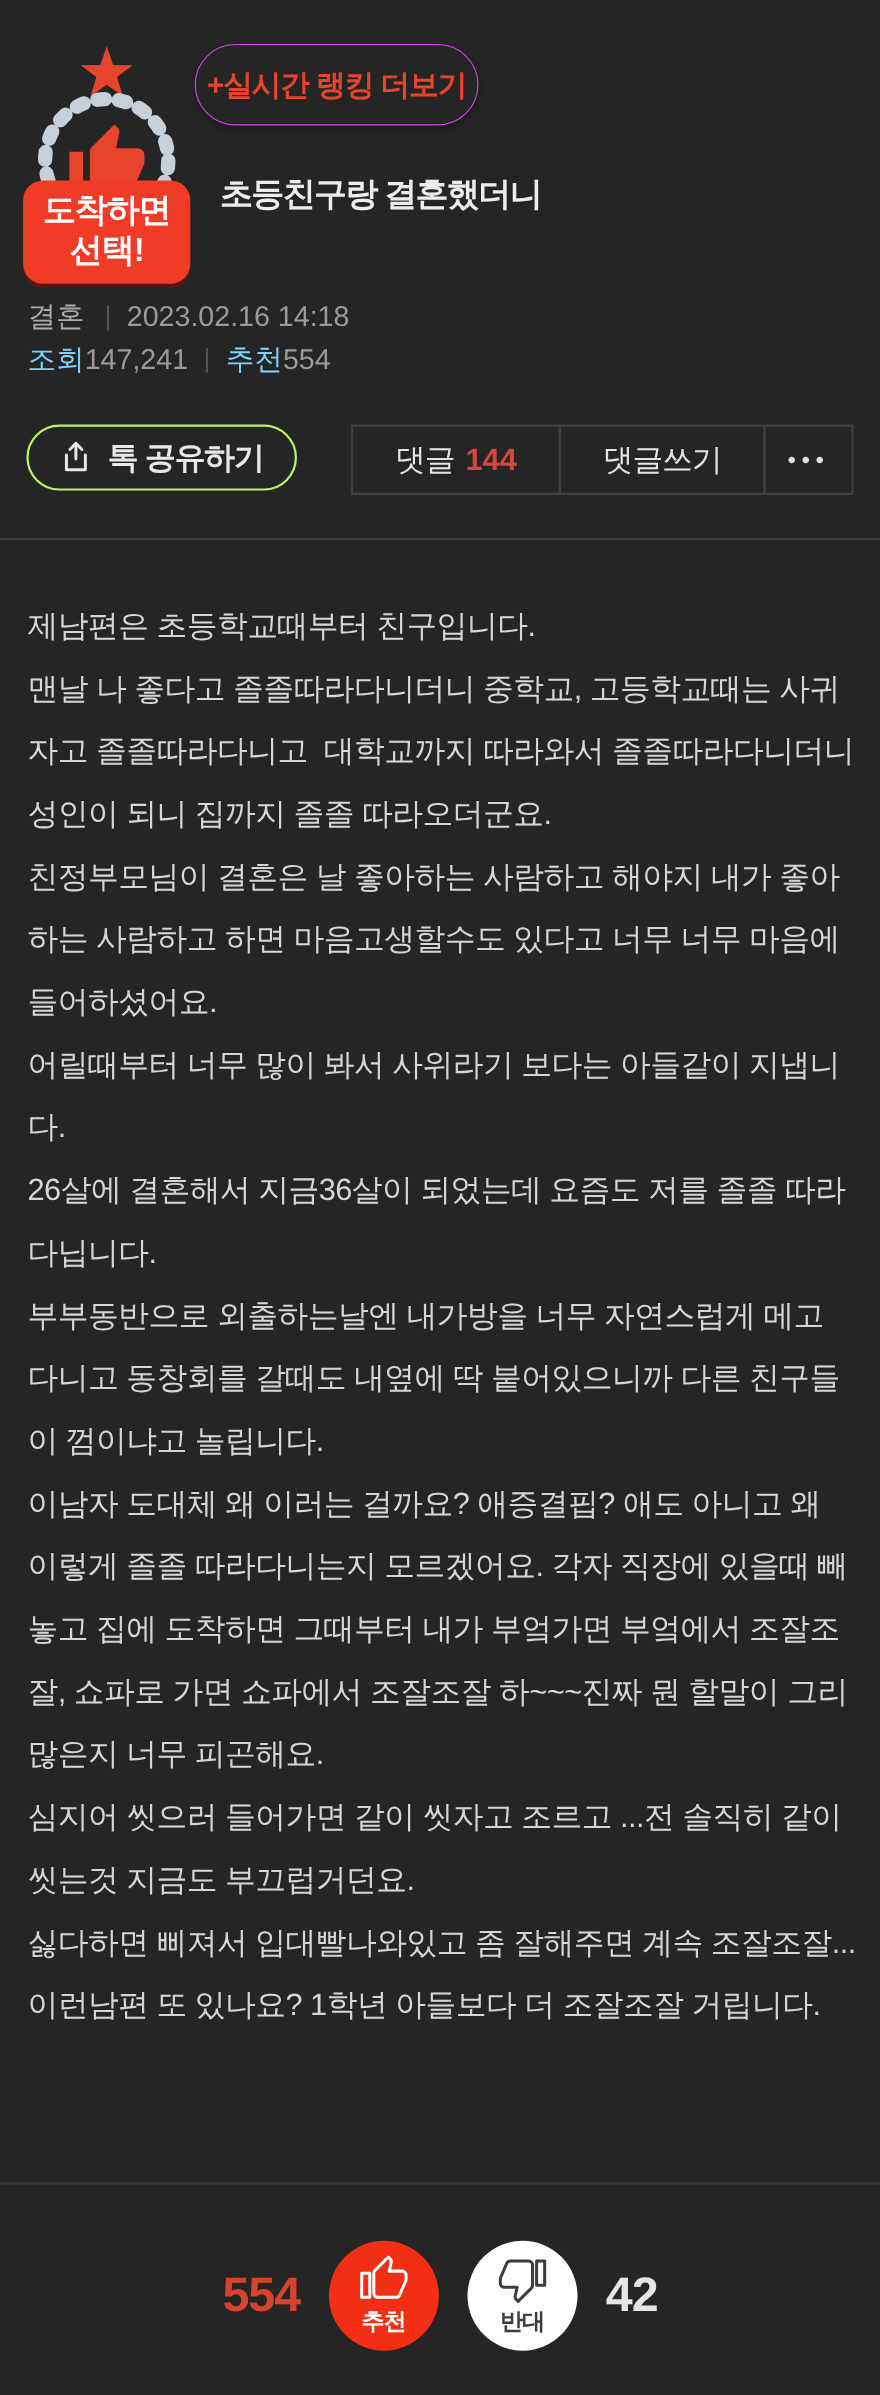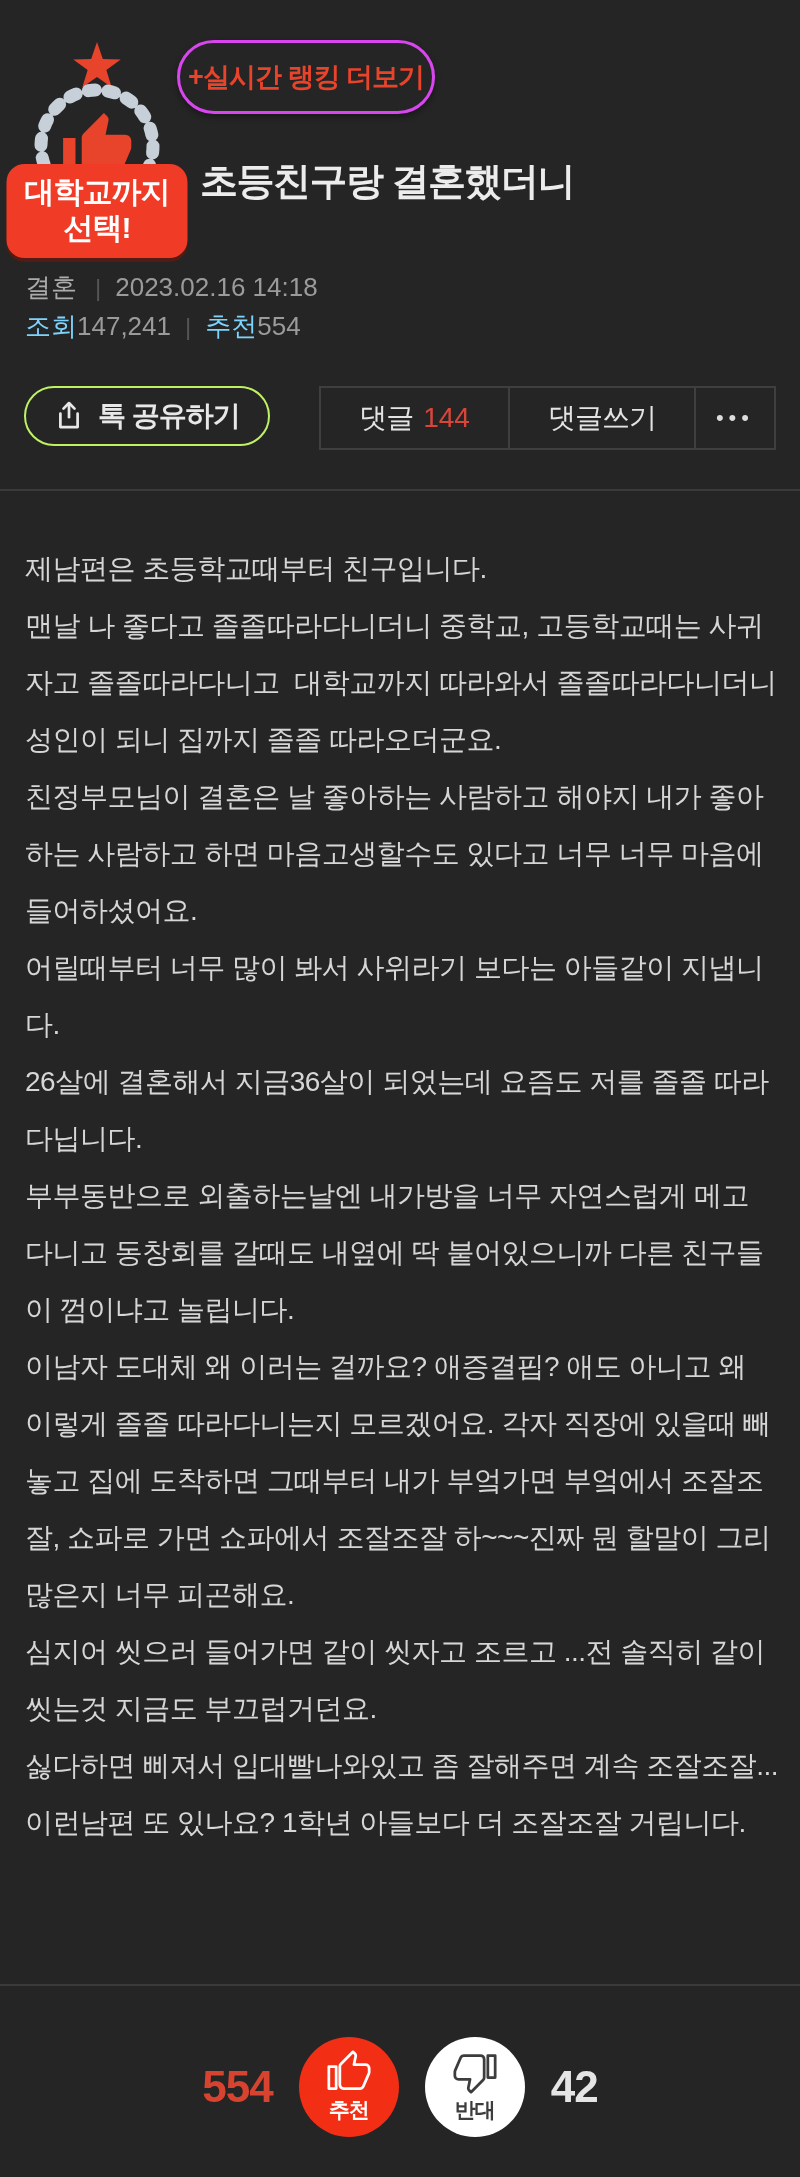--- a/index.html
+++ b/index.html
@@ -7,41 +7,41 @@
   body {
     width:800px; height:2177px; position:relative;
     font-family:"Liberation Sans","DejaVu Sans",sans-serif;
     overflow:hidden;
   }
   .page { position:absolute; inset:0; background:#252525; }
 
   
   .rank-btn {
     position:absolute; left:177px; top:40px; width:258px; height:74px;
-    background:transparent; border:3px solid #d946ef; border-radius:40px;
+    background:transparent; border:1px solid #d946ef; border-radius:40px;
     color:#e8432b; font-size:27px; font-weight:bold; letter-spacing:-1px;
     display:flex; align-items:center; justify-content:center; cursor:pointer;
     box-shadow:0 3px 6px rgba(0,0,0,.35);
   }
   .award { position:absolute; left:18px; top:40px; width:158px; height:222px; }
   .award .star { position:absolute; left:50%; top:0; transform:translateX(-50%); }
   .award .wreath { position:absolute; left:0; top:40px; }
   .choice-chip {
     position:absolute; left:50%; top:124px; transform:translateX(-50%);
     background:#f03b26; border-radius:18px; padding:10px 18px 12px;
     text-align:center; box-shadow:0 4px 0 rgba(120,20,8,.55);
     min-width:134px;
   }
   .choice-chip .l {
     display:block; color:#ffffff; font-weight:bold; font-size:30px;
     line-height:36px; letter-spacing:-1px; white-space:nowrap;
   }
   .post-title {
     position:absolute; left:200px; top:156px; width:580px;
-    color:#ececec; font-size:38px; font-weight:bold; letter-spacing:-1.5px;
+    color:#ececec; font-size:30px; font-weight:bold; letter-spacing:-1.5px;
   }
 
   
   .meta { position:absolute; left:25px; top:268px; font-size:26px; color:#9b9b9b; }
   .meta .row { display:flex; align-items:center; height:39px; }
   .meta .cat { color:#ababab; margin-right:18px;font-family:Liberation Serif, serif; }
   .meta .sep { color:#555555; margin:0 14px; font-size:24px; }
   .meta .sep.first { margin-left:0; }
   .meta .lbl { color:#7dd3fc;font-family:Liberation Serif, serif; }
   .meta .val { color:#9b9b9b; }
@@ -54,21 +54,21 @@
     display:flex; align-items:center; gap:14px; cursor:pointer;
   }
   .share-btn .txt { color:#e8e8e8; font-size:28px; font-weight:bold; letter-spacing:-1px; }
   .right-group { position:absolute; right:0; top:0; display:flex; }
   .act-box {
     height:64px; border:2px solid #3f3f3f; background:transparent;
     display:flex; align-items:center; justify-content:center;
     padding:0 38px; margin-left:-2px; cursor:pointer;
   }
   .act-box .w { color:#e3e3e3; font-size:28px; letter-spacing:-1px; }
-  .act-box .cnt { color:#d8463a; font-size:28px; margin-left:10px; }
+  .act-box .cnt { color:#d8463a; font-size:28px; margin-left:10px;font-weight:bold; }
   .act-box.more { padding:0 20px; }
   .act-box.more .w { font-size:22px; letter-spacing:5px; color:#dddddd; }
 
   .divider { position:absolute; left:0; right:0; height:2px; background:#3a3a3a; }
   .divider.d1 { top:489px; }
   .divider.d2 { top:1984px; }
 
   
   .post-body {
     position:absolute; left:25px; top:540px; width:754px;
@@ -105,21 +105,21 @@
     <svg class="star" width="52" height="50" viewBox="0 0 50 48">
       <polygon fill="#e8432b" points="25,2 30.6,18.3 47.8,18.6 34,28.9 39.1,45.4 25,35.5 10.9,45.4 16,28.9 2.2,18.6 19.4,18.3"></polygon>
     </svg>
     <svg class="wreath" width="158" height="134" viewBox="0 0 158 134">
       <circle cx="79" cy="66" r="56" fill="none" stroke="#c7d0d9" stroke-width="13" stroke-dasharray="7 12.6" stroke-linecap="round"></circle>
       <g transform="translate(42,30) scale(3.1)">
         <path fill="#e8432b" d="M1 21h4V9H1v12zm22-11c0-1.1-.9-2-2-2h-6.31l.95-4.57.03-.32c0-.41-.17-.79-.44-1.06L14.17 1 7.59 7.59C7.22 7.95 7 8.45 7 9v10c0 1.1.9 2 2 2h9c.83 0 1.54-.5 1.84-1.22l3.02-7.05c.09-.23.14-.47.14-.73v-2z"></path>
       </g>
     </svg>
     <div class="choice-chip">
-      <span class="l">대학교까지</span>
+      <span class="l">도착하면</span>
       <span class="l">선택!</span>
     </div>
   </div>
 
   <button class="rank-btn">+실시간 랭킹 더보기</button>
 
   <h1 class="post-title">초등친구랑 결혼했더니</h1>
 
   <div class="meta">
     <div class="row">

